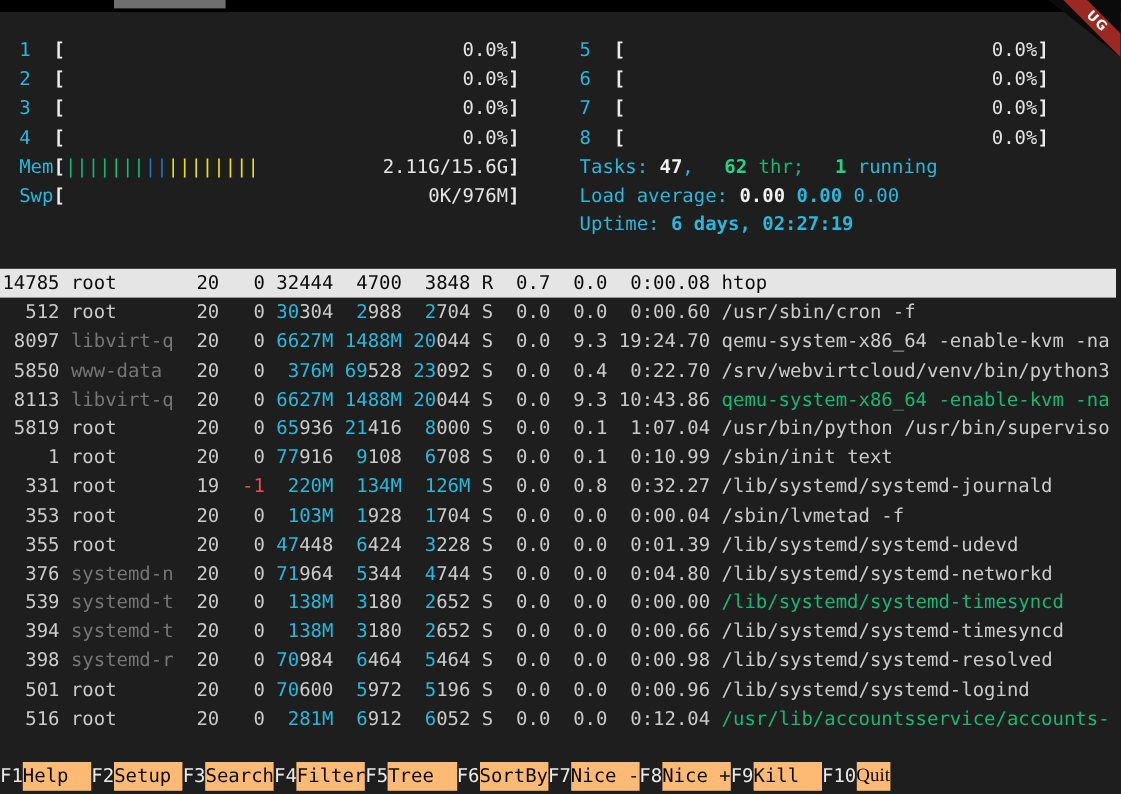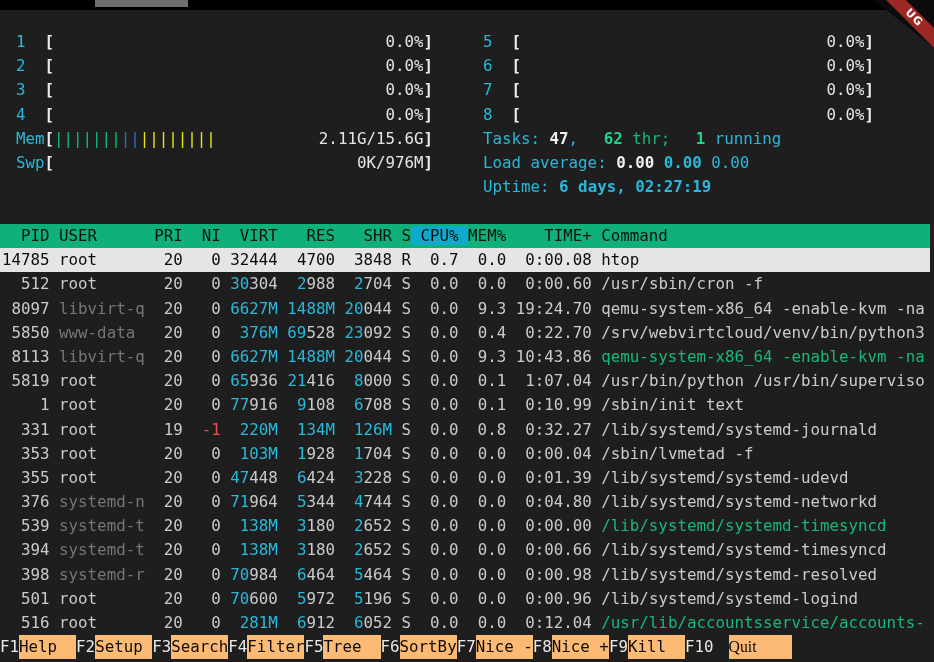--- a/index.html
+++ b/index.html
@@ -25,25 +25,25 @@
   .mval{color:#e5e5e5;}
   .tline{height:24.2px;white-space:pre;}
 
   .table{position:absolute;left:0;top:224px;width:930px;}
   .line{height:24.2px;white-space:pre;padding-left:2px;overflow:hidden;}
   .line.header{background:#10b07a;color:#0c120e;font-weight:normal;}
   .line.header .sortcol{background:#11a8cd;}
   .line.selected{background:#e5e5e5;}
   .line.selected span{color:#0b0b0b !important;font-weight:normal !important;}
 
-  .fnbar{position:absolute;left:0;top:635px;width:792px;height:24.2px;display:flex;white-space:pre;}
+  .fnbar{position:absolute;left:0;top:635px;width:736px;height:24.2px;display:flex;white-space:pre;}
   .fnitem{display:flex;}
   .fkey{color:#e9e9e9;}
   .flabel{background:#fdba74;color:#0b0b0b;}
-  .fnitem.last{flex:1;gap:15px;}
+  .fnitem.last{flex:1;}
   .fnitem.last .flabel{flex:1;font-family:Liberation Serif, serif;}
 
   .c-white{color:#cbcbcb;}
   .c-whiteb{color:#f0f0f0;font-weight:bold;}
   .c-cyan{color:#29b8db;}
   .c-cyanb{color:#29b8db;font-weight:bold;}
   .c-green{color:#17b877;}
   .c-greenb{color:#23d18b;font-weight:bold;margin-left:16px;}
   .c-dim{color:#767676;}
   .c-red{color:#f14c4c;}
@@ -59,21 +59,20 @@
   <div class="tab-handle"></div>
   <div class="ribbon-corner">
     <div class="ribbon-tri"></div>
     <div class="ribbon">UG</div>
   </div>
 
   <div class="meters meters-left" id="meters-left"><div class="mline"><span class="c-cyan">1  </span><span class="bracket">[</span><div class="mfill"><span></span><span class="mval">0.0%</span></div><span class="bracket">]</span></div><div class="mline"><span class="c-cyan">2  </span><span class="bracket">[</span><div class="mfill"><span></span><span class="mval">0.0%</span></div><span class="bracket">]</span></div><div class="mline"><span class="c-cyan">3  </span><span class="bracket">[</span><div class="mfill"><span></span><span class="mval">0.0%</span></div><span class="bracket">]</span></div><div class="mline"><span class="c-cyan">4  </span><span class="bracket">[</span><div class="mfill"><span></span><span class="mval">0.0%</span></div><span class="bracket">]</span></div><div class="mline"><span class="c-cyan">Mem</span><span class="bracket">[</span><div class="mfill"><span><span class="c-greenbar">|||||||</span><span class="c-bluebar">||</span><span class="c-yellowbar">||||||||</span></span><span class="mval">2.11G/15.6G</span></div><span class="bracket">]</span></div><div class="mline"><span class="c-cyan">Swp</span><span class="bracket">[</span><div class="mfill"><span></span><span class="mval">0K/976M</span></div><span class="bracket">]</span></div></div>
   <div class="meters meters-right" id="meters-right"><div class="mline"><span class="c-cyan">5  </span><span class="bracket">[</span><div class="mfill"><span></span><span class="mval">0.0%</span></div><span class="bracket">]</span></div><div class="mline"><span class="c-cyan">6  </span><span class="bracket">[</span><div class="mfill"><span></span><span class="mval">0.0%</span></div><span class="bracket">]</span></div><div class="mline"><span class="c-cyan">7  </span><span class="bracket">[</span><div class="mfill"><span></span><span class="mval">0.0%</span></div><span class="bracket">]</span></div><div class="mline"><span class="c-cyan">8  </span><span class="bracket">[</span><div class="mfill"><span></span><span class="mval">0.0%</span></div><span class="bracket">]</span></div><div class="tline"><span class="c-cyan">Tasks: </span><span class="c-whiteb">47</span><span class="c-cyan">, </span><span class="c-greenb">62</span><span class="c-green"> thr; </span><span class="c-greenb">1</span><span class="c-cyan"> running</span></div><div class="tline"><span class="c-cyan">Load average: </span><span class="c-whiteb">0.00 </span><span class="c-cyanb">0.00 </span><span class="c-cyan">0.00</span></div><div class="tline"><span class="c-cyan">Uptime: </span><span class="c-cyanb">6 days, 02:27:19</span></div></div>
 
   <div class="table" id="proc-table">
-      <div class="line header"><span>  PID</span><span> USER     </span><span> PRI</span><span>  NI</span><span>  VIRT</span><span>   RES</span><span>   SHR</span><span> S</span><span class="sortcol"> CPU% </span><span>MEM%</span><span>    TIME+</span><span> Command</span></div>
       <div class="line selected"><span class="c-white">14785</span><span class="c-white"> root     </span><span class="c-white">  20</span><span class="c-white">   0</span><span class="c-white"> </span><span class="c-cyan">32</span><span class="c-white">444</span><span class="c-white">  </span><span class="c-cyan">4</span><span class="c-white">700</span><span class="c-white">  </span><span class="c-cyan">3</span><span class="c-white">848</span><span class="c-white"> R</span><span class="c-white">  0.7</span><span class="c-white">  0.0</span><span class="c-white">  0:00.08</span><span class="c-white"> htop</span></div>
       <div class="line"><span class="c-white">  512</span><span class="c-white"> root     </span><span class="c-white">  20</span><span class="c-white">   0</span><span class="c-white"> </span><span class="c-cyan">30</span><span class="c-white">304</span><span class="c-white">  </span><span class="c-cyan">2</span><span class="c-white">988</span><span class="c-white">  </span><span class="c-cyan">2</span><span class="c-white">704</span><span class="c-white"> S</span><span class="c-white">  0.0</span><span class="c-white">  0.0</span><span class="c-white">  0:00.60</span><span class="c-white"> /usr/sbin/cron -f</span></div>
       <div class="line"><span class="c-white"> 8097</span><span class="c-dim"> libvirt-q</span><span class="c-white">  20</span><span class="c-white">   0</span><span class="c-white"> </span><span class="c-cyan">6627M</span><span class="c-white"> </span><span class="c-cyan">1488M</span><span class="c-white"> </span><span class="c-cyan">20</span><span class="c-white">044</span><span class="c-white"> S</span><span class="c-white">  0.0</span><span class="c-white">  9.3</span><span class="c-white"> 19:24.70</span><span class="c-white"> qemu-system-x86_64 -enable-kvm -na</span></div>
       <div class="line"><span class="c-white"> 5850</span><span class="c-dim"> www-data </span><span class="c-white">  20</span><span class="c-white">   0</span><span class="c-white">  </span><span class="c-cyan">376M</span><span class="c-white"> </span><span class="c-cyan">69</span><span class="c-white">528</span><span class="c-white"> </span><span class="c-cyan">23</span><span class="c-white">092</span><span class="c-white"> S</span><span class="c-white">  0.0</span><span class="c-white">  0.4</span><span class="c-white">  0:22.70</span><span class="c-white"> /srv/webvirtcloud/venv/bin/python3</span></div>
       <div class="line"><span class="c-white"> 8113</span><span class="c-dim"> libvirt-q</span><span class="c-white">  20</span><span class="c-white">   0</span><span class="c-white"> </span><span class="c-cyan">6627M</span><span class="c-white"> </span><span class="c-cyan">1488M</span><span class="c-white"> </span><span class="c-cyan">20</span><span class="c-white">044</span><span class="c-white"> S</span><span class="c-white">  0.0</span><span class="c-white">  9.3</span><span class="c-white"> 10:43.86</span><span class="c-green"> qemu-system-x86_64 -enable-kvm -na</span></div>
       <div class="line"><span class="c-white"> 5819</span><span class="c-white"> root     </span><span class="c-white">  20</span><span class="c-white">   0</span><span class="c-white"> </span><span class="c-cyan">65</span><span class="c-white">936</span><span class="c-white"> </span><span class="c-cyan">21</span><span class="c-white">416</span><span class="c-white">  </span><span class="c-cyan">8</span><span class="c-white">000</span><span class="c-white"> S</span><span class="c-white">  0.0</span><span class="c-white">  0.1</span><span class="c-white">  1:07.04</span><span class="c-white"> /usr/bin/python /usr/bin/superviso</span></div>
       <div class="line"><span class="c-white">    1</span><span class="c-white"> root     </span><span class="c-white">  20</span><span class="c-white">   0</span><span class="c-white"> </span><span class="c-cyan">77</span><span class="c-white">916</span><span class="c-white">  </span><span class="c-cyan">9</span><span class="c-white">108</span><span class="c-white">  </span><span class="c-cyan">6</span><span class="c-white">708</span><span class="c-white"> S</span><span class="c-white">  0.0</span><span class="c-white">  0.1</span><span class="c-white">  0:10.99</span><span class="c-white"> /sbin/init text</span></div>
       <div class="line"><span class="c-white">  331</span><span class="c-white"> root     </span><span class="c-white">  19</span><span class="c-red">  -1</span><span class="c-white">  </span><span class="c-cyan">220M</span><span class="c-white">  </span><span class="c-cyan">134M</span><span class="c-white">  </span><span class="c-cyan">126M</span><span class="c-white"> S</span><span class="c-white">  0.0</span><span class="c-white">  0.8</span><span class="c-white">  0:32.27</span><span class="c-white"> /lib/systemd/systemd-journald</span></div>
       <div class="line"><span class="c-white">  353</span><span class="c-white"> root     </span><span class="c-white">  20</span><span class="c-white">   0</span><span class="c-white">  </span><span class="c-cyan">103M</span><span class="c-white">  </span><span class="c-cyan">1</span><span class="c-white">928</span><span class="c-white">  </span><span class="c-cyan">1</span><span class="c-white">704</span><span class="c-white"> S</span><span class="c-white">  0.0</span><span class="c-white">  0.0</span><span class="c-white">  0:00.04</span><span class="c-white"> /sbin/lvmetad -f</span></div>
       <div class="line"><span class="c-white">  355</span><span class="c-white"> root     </span><span class="c-white">  20</span><span class="c-white">   0</span><span class="c-white"> </span><span class="c-cyan">47</span><span class="c-white">448</span><span class="c-white">  </span><span class="c-cyan">6</span><span class="c-white">424</span><span class="c-white">  </span><span class="c-cyan">3</span><span class="c-white">228</span><span class="c-white"> S</span><span class="c-white">  0.0</span><span class="c-white">  0.0</span><span class="c-white">  0:01.39</span><span class="c-white"> /lib/systemd/systemd-udevd</span></div>

